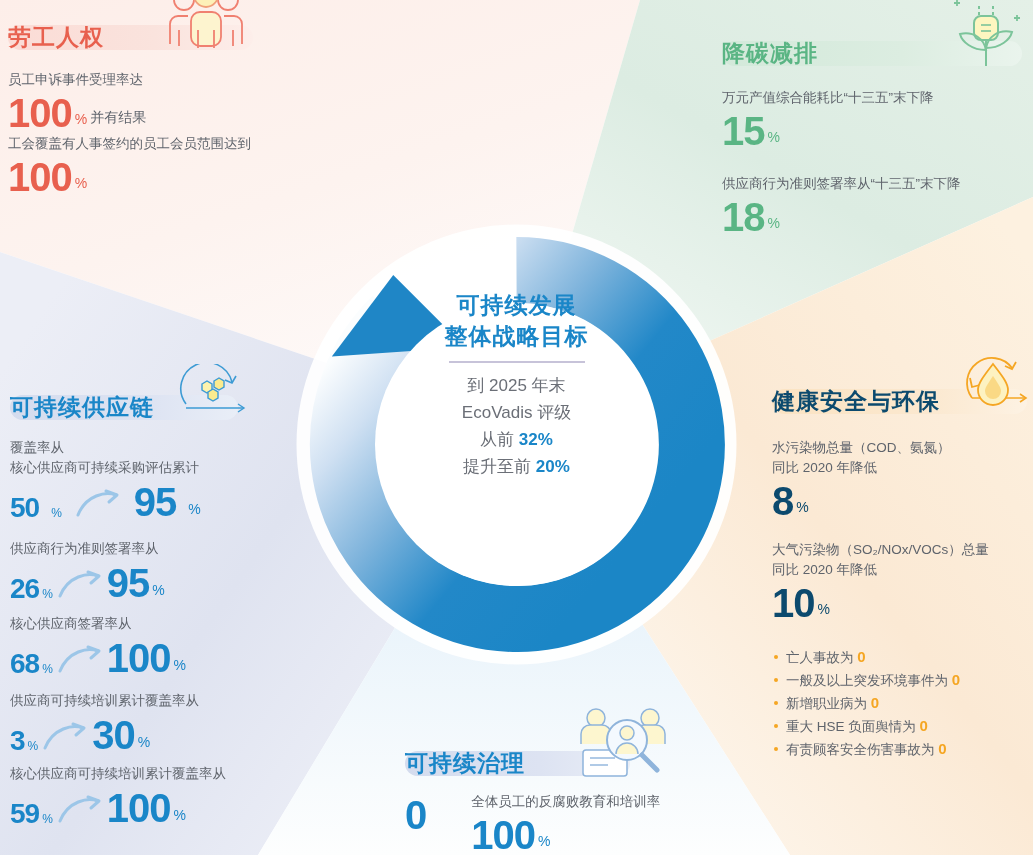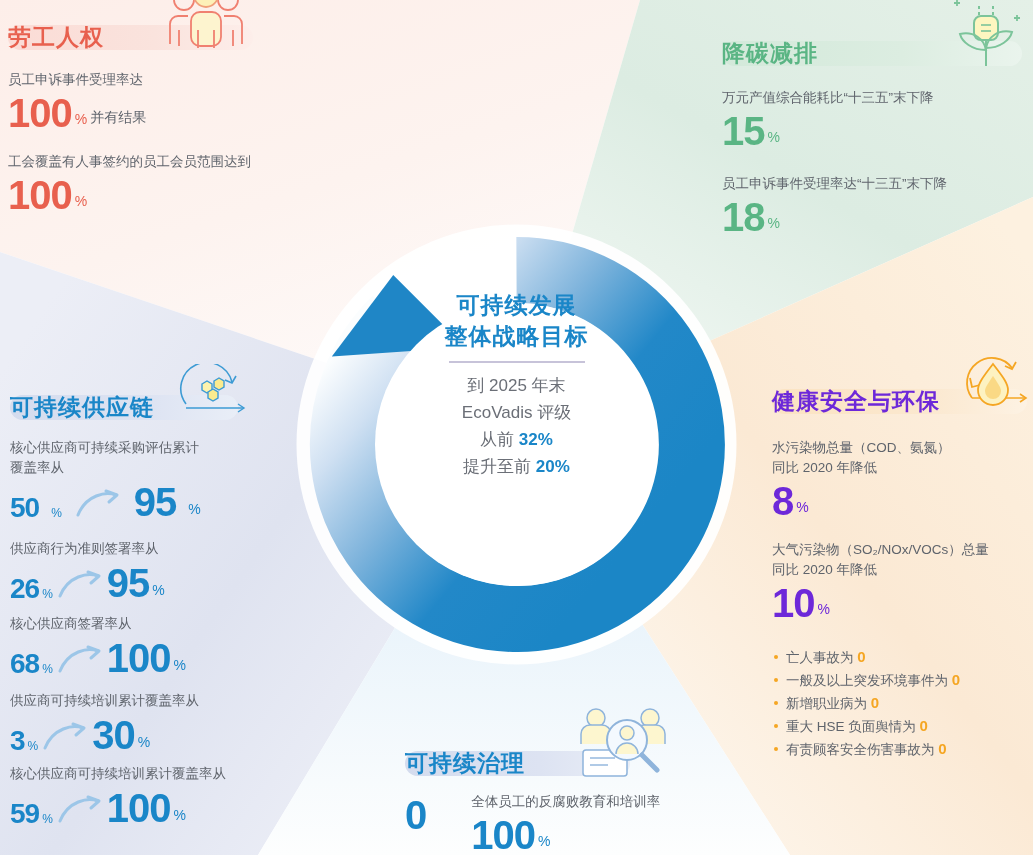--- a/index.html
+++ b/index.html
@@ -53,21 +53,21 @@
   
   .c-red{color:#e8604e;}
   .bar-red{background:linear-gradient(90deg,#fbdcd6 0%,#fae3dd 60%,#fdeeea 100%);}
   
   .c-green{color:#5ab584;}
   .bar-green{background:linear-gradient(90deg,#d3e9da 0%,#dcedE1 60%,#eaf4ed 100%);}
   
   .c-blue{color:#1a86c8;}
   .bar-blue{background:linear-gradient(90deg,#d4dcee 0%,#dde3f2 60%,#e9eef7 100%);}
   
-  .c-orange{color:#6d28d9;}
+  .c-orange{color:#0c4a6e;}
   .bar-orange{background:linear-gradient(90deg,#fbe3c2 0%,#fbe8cf 60%,#fdf2e3 100%);}
 
   
   .swoosh{width:44px;height:30px;margin:0 2px 4px 2px;flex:0 0 auto;}
 
   
   .bullets{margin:0;padding:0;list-style:none;}
   .bullets li{
     font-size:13.5px;color:#5f646c;line-height:22px;
     position:relative;padding-left:14px;
@@ -188,21 +188,21 @@
 
     <div style="margin-top:18px;">
       <div class="label">员工申诉事件受理率达</div>
       <div class="statline" style="margin-top:2px;">
         <span class="big c-red">100</span>
         <span class="unit c-red" style="margin-bottom:7px;">%</span>
         <span class="unit" style="color:#5f646c;margin-bottom:7px;">并有结果</span>
       </div>
     </div>
 
-    <div style="margin-top:18px;">
+    <div style="">
       <div class="label">工会覆盖有人事签约的员工会员范围达到</div>
       <div class="statline" style="margin-top:2px;">
         <span class="big c-red">100</span>
         <span class="unit c-red" style="margin-bottom:7px;">%</span>
       </div>
     </div>
   </div>
 
   <div class="sec" style="left:722px;top:38px;width:310px;">
     <div class="sec-head">
@@ -224,21 +224,21 @@
 
     <div style="margin-top:20px;">
       <div class="label">万元产值综合能耗比“十三五”末下降</div>
       <div class="statline" style="margin-top:2px;">
         <span class="big c-green">15</span>
         <span class="unit c-green" style="margin-bottom:7px;">%</span>
       </div>
     </div>
 
     <div style="margin-top:22px;">
-      <div class="label">员工申诉事件受理率达“十三五”末下降</div>
+      <div class="label">供应商行为准则签署率从“十三五”末下降</div>
       <div class="statline" style="margin-top:2px;">
         <span class="big c-green">18</span>
         <span class="unit c-green" style="margin-bottom:7px;">%</span>
       </div>
     </div>
   </div>
 
   <div class="sec" style="left:10px;top:392px;width:330px;">
     <div class="sec-head">
       <div class="sec-bar bar-blue" style="width:228px;"></div>
@@ -248,22 +248,22 @@
         <path d="M62 12 L58 19 L51 16" fill="none" stroke="#3d9bd4" stroke-width="1.6"></path>
         <path d="M12 44 H70" stroke="#3d9bd4" stroke-width="1.4" fill="none"></path>
         <path d="M64 40 L70 44 L64 48" fill="none" stroke="#3d9bd4" stroke-width="1.4"></path>
         <polygon points="28,20 33,17 38,20 38,26 33,29 28,26" fill="#fdf3ae" stroke="#3d9bd4" stroke-width="1.4"></polygon>
         <polygon points="40,17 45,14 50,17 50,23 45,26 40,23" fill="#fbeb8e" stroke="#3d9bd4" stroke-width="1.4"></polygon>
         <polygon points="34,28 39,25 44,28 44,34 39,37 34,34" fill="#fbeb8e" stroke="#3d9bd4" stroke-width="1.4"></polygon>
       </svg>
     </div>
 
     <div style="margin-top:16px;">
+      <div class="label">覆盖率从</div>
       <div class="label">核心供应商可持续采购评估累计</div>
-      <div class="label">覆盖率从</div>
       <div class="statline" style="margin-top:3px;gap:12px;">
         <span class="big c-blue" style="font-size:28px;line-height:30px;">50</span>
         <span class="unit c-blue" style="margin-bottom:3px;font-size:12px;">%</span>
         <svg class="swoosh" viewBox="0 0 44 30">
           <path d="M2 26 C10 6 30 2 40 6" fill="none" stroke="#9cc6e8" stroke-width="3" stroke-linecap="round"></path>
           <path d="M30 2 L41 6 L33 13" fill="none" stroke="#9cc6e8" stroke-width="3" stroke-linecap="round" stroke-linejoin="round"></path>
         </svg>
         <span class="big c-blue">95</span>
         <span class="unit c-blue" style="margin-bottom:6px;">%</span>
       </div>

